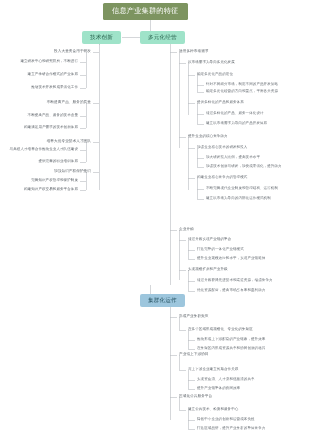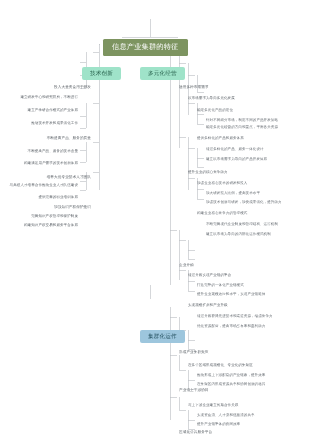--- a/index.html
+++ b/index.html
@@ -17,21 +17,20 @@
   }
   svg.links {
     position: absolute; left: 0; top: 0;
     width: 300px; height: 435px;
     pointer-events: none;
   }
   .node {
     position: absolute;
     white-space: nowrap;
     line-height: 1.05;
-    margin-top: 36px;
   }
   
   .root {
     background: #7d9460;
     color: #ffffff;
     font-size: 7.2px;
     letter-spacing: 0.2px;
     padding: 4px 9px 5px 9px;
     border-radius: 1.5px;
     text-align: center;

